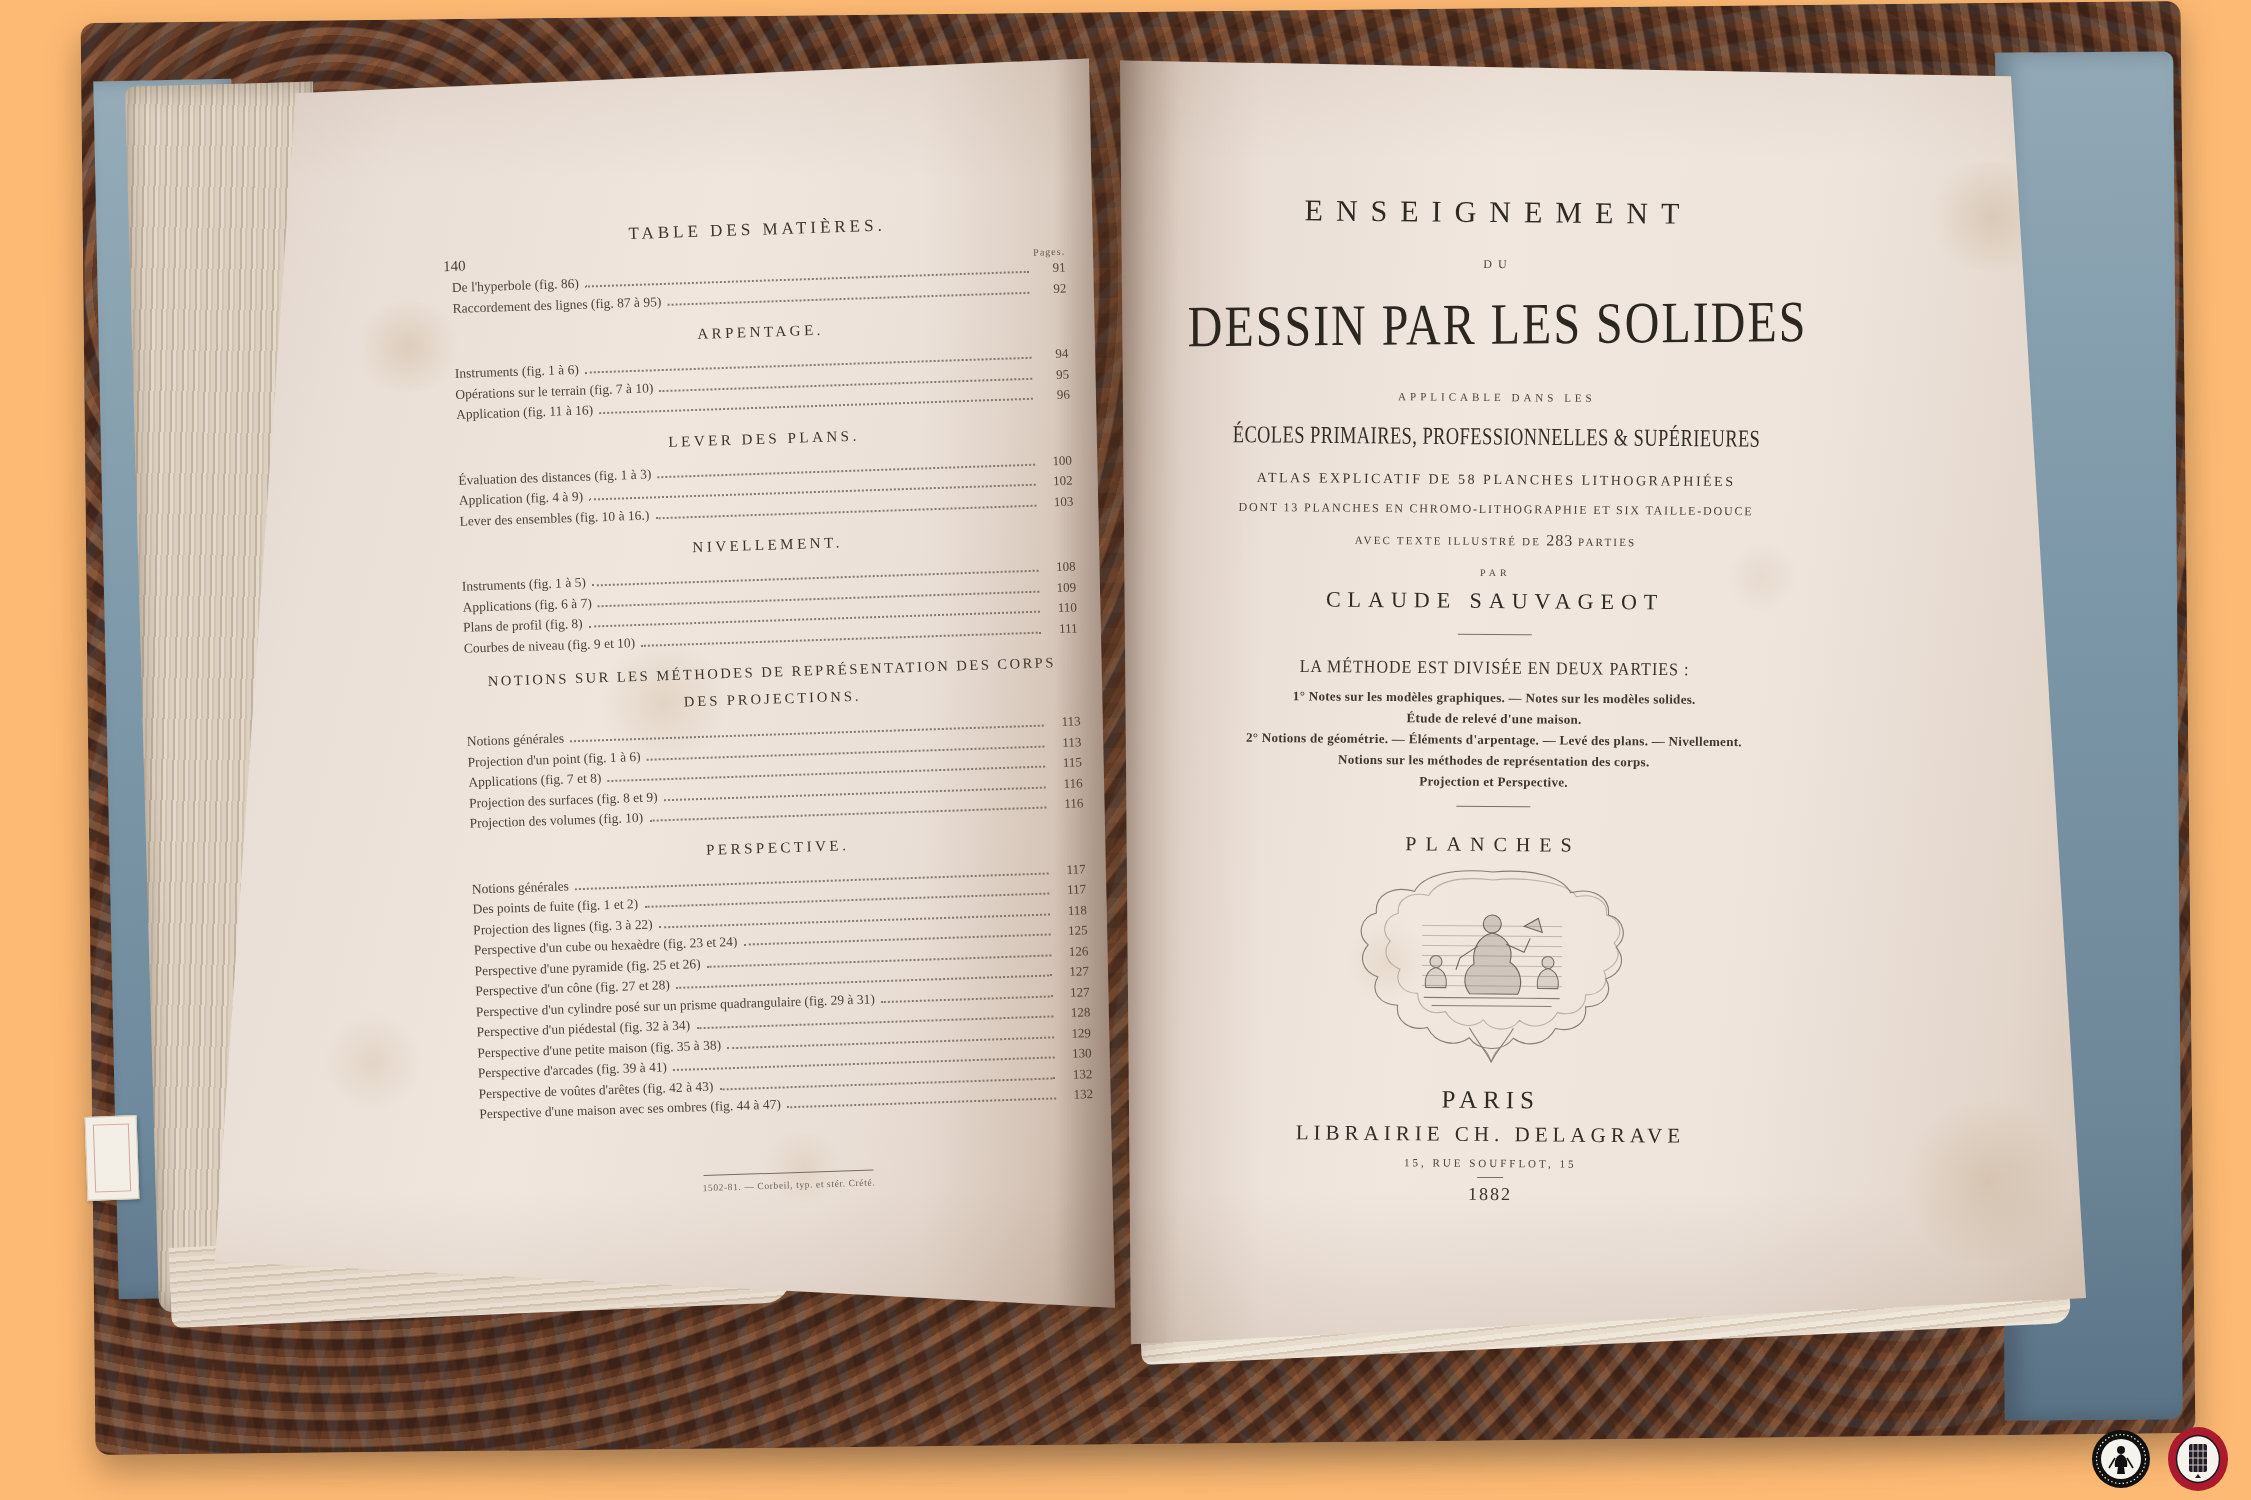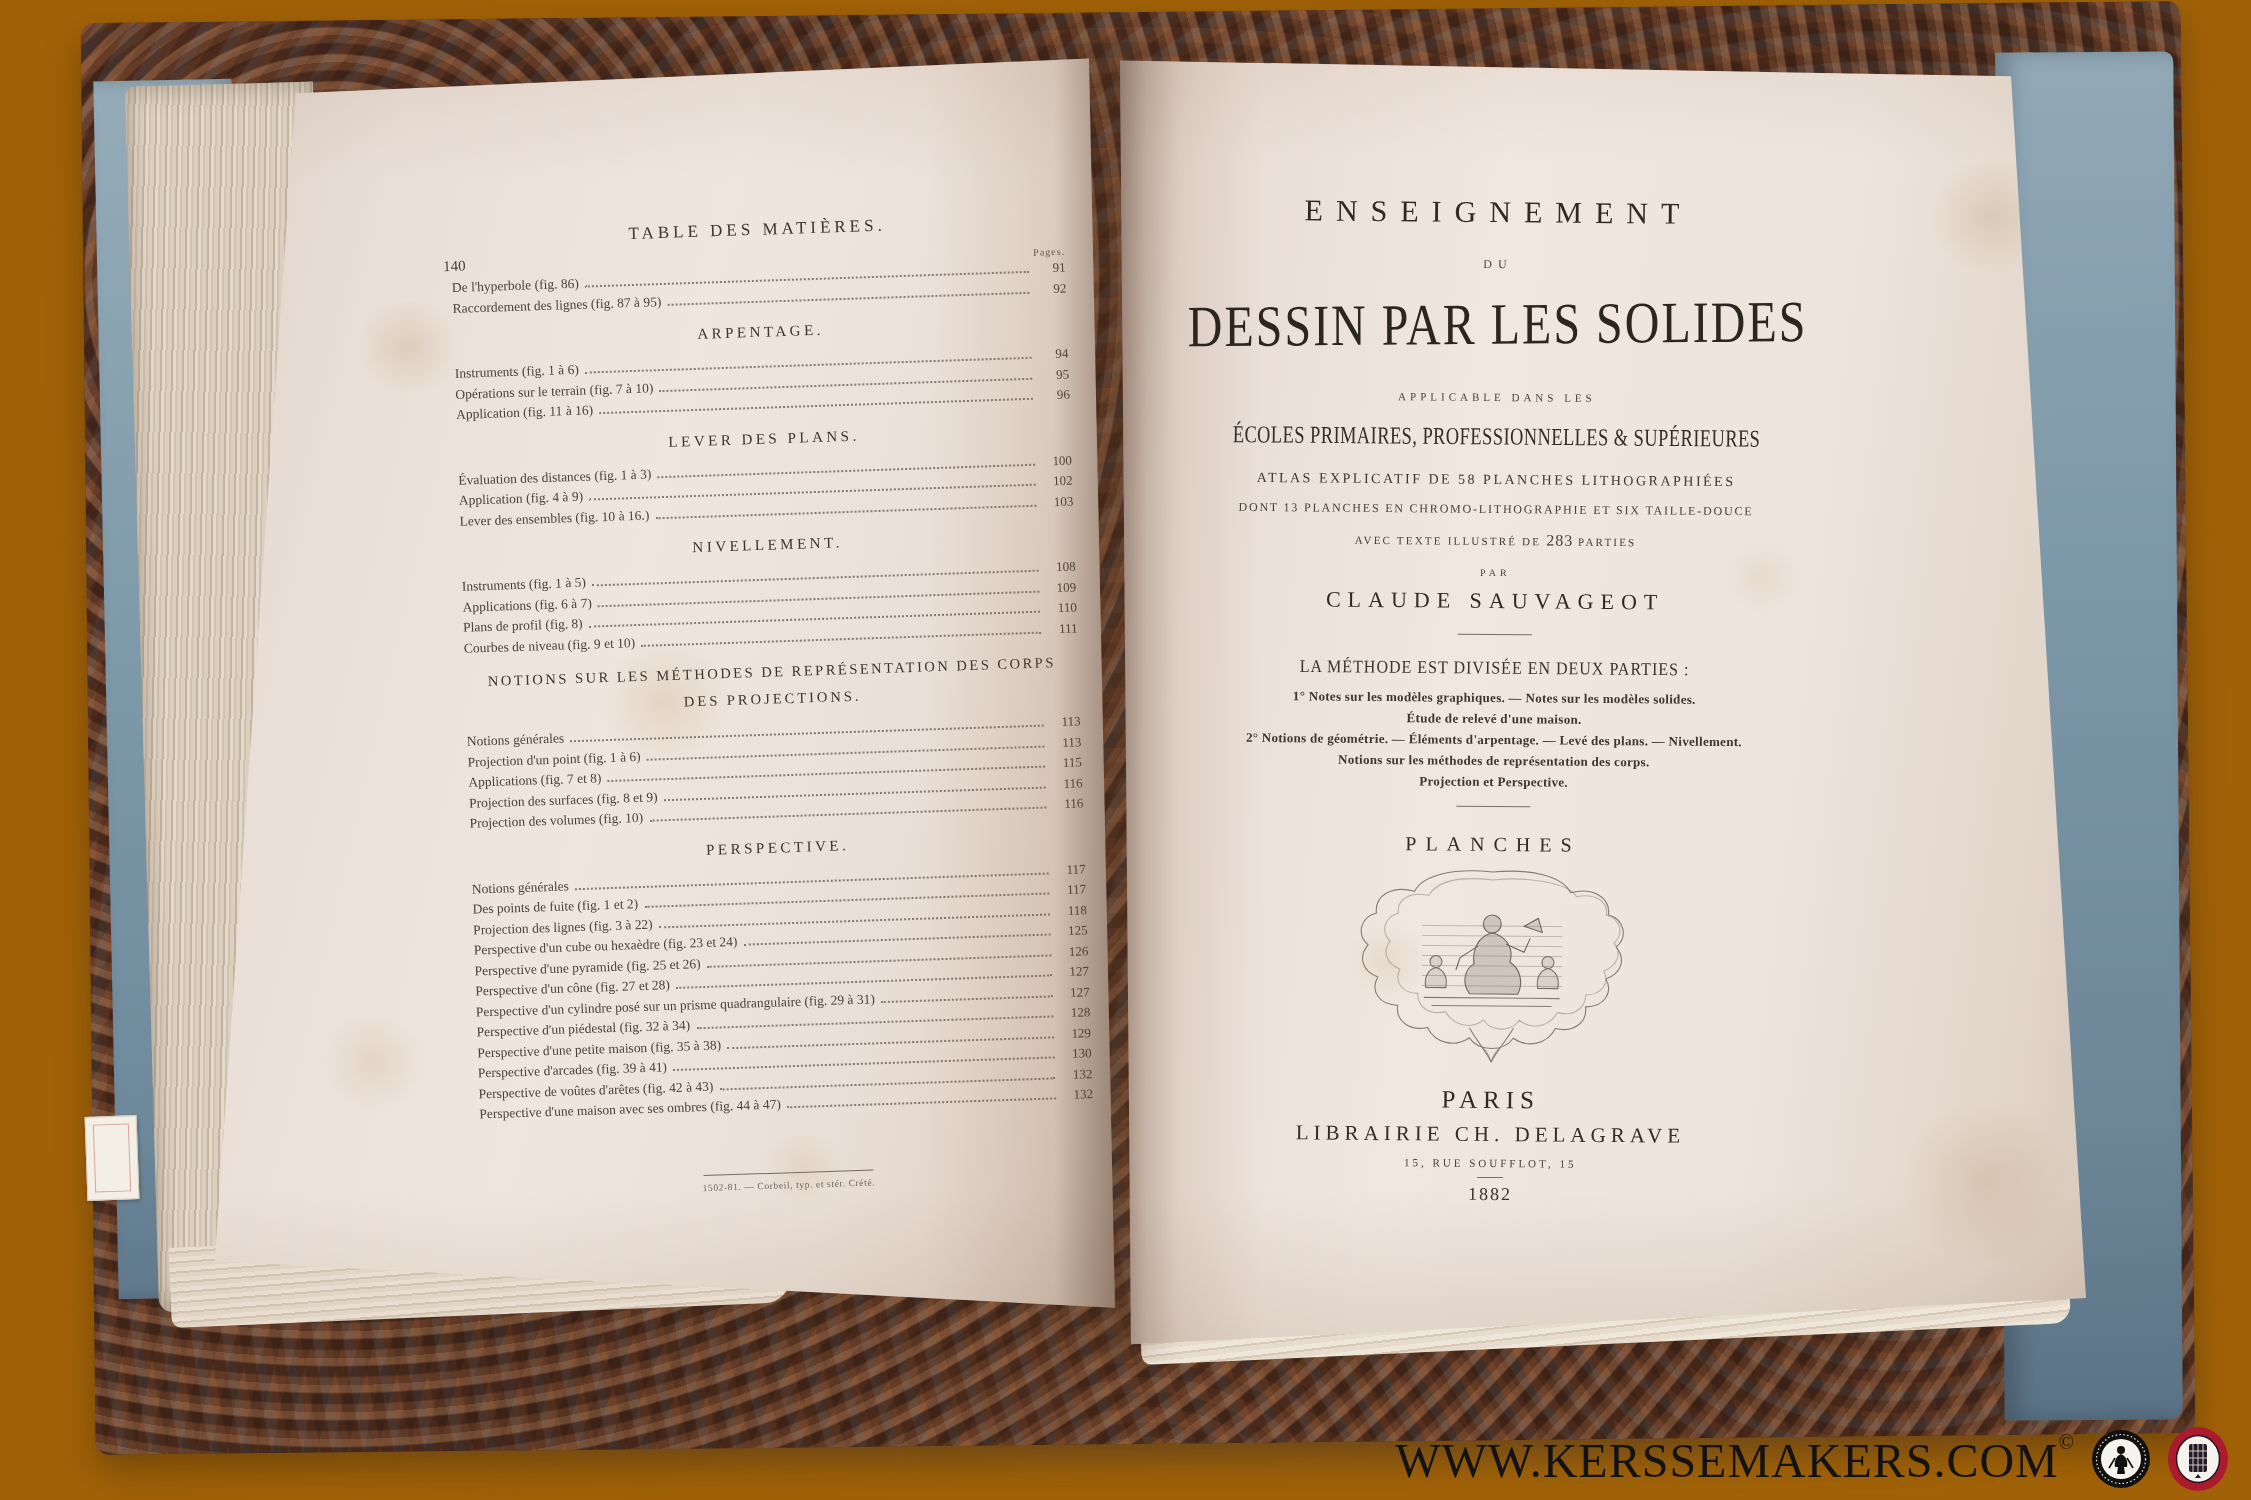--- a/index.html
+++ b/index.html
@@ -1,17 +1,17 @@
 <!DOCTYPE html>
 <html><head>
 <meta charset="utf-8">
 <style>
   html,body{margin:0;padding:0;background:#ffffff;}
   body{width:2251px;height:1500px;overflow:hidden;font-family:"Liberation Serif","DejaVu Serif",serif;}
-  .scene{position:relative;width:2251px;height:1500px;background:#a16207;overflow:hidden;}
+  .scene{position:relative;width:2251px;height:1500px;background:#fdba74;overflow:hidden;}
 
   
   .book-shadow{position:absolute;left:150px;top:1370px;width:1960px;height:80px;
     background:rgba(110,95,85,.38);border-radius:50%;filter:blur(24px);}
 
   
   .cover{position:absolute;left:88px;top:12px;width:2100px;height:1432px;border-radius:14px;
     transform:rotate(-0.6deg);
     background-color:#4a2b1d;
     background-image:
@@ -358,21 +358,20 @@
       <div class="t-address">15, RUE SOUFFLOT, 15</div>
       <div class="t-year-rule"></div>
       <div class="t-year">1882</div>
     </div>
   </div>
 
   <div class="gutter"></div>
   <div class="sticker"></div>
 
   <div class="credit">
-    <div class="credit-text"><span>WWW.KERSSEMAKERS.COM</span><span class="copy">©</span></div>
     <svg class="badge" width="60" height="60" viewBox="0 0 60 60">
       <circle cx="30" cy="30" r="29" fill="#101010"></circle>
       <circle cx="30" cy="30" r="20" fill="#f5f3ee"></circle>
       <circle cx="30" cy="30" r="24.5" fill="none" stroke="#f5f3ee" stroke-width="1.2" stroke-dasharray="1.5 2.4"></circle>
       <g fill="#101010">
         <circle cx="30" cy="21" r="4"></circle>
         <path d="M30 25 C 25 27 23 32 24 38 L 27 38 L 26 45 L 34 45 L 33 38 L 36 38 C 37 32 35 27 30 25 Z"></path>
       </g>
       <path d="M24 29 L 18 39 M36 29 L 42 39" stroke="#101010" stroke-width="1.6" fill="none"></path>
     </svg>

